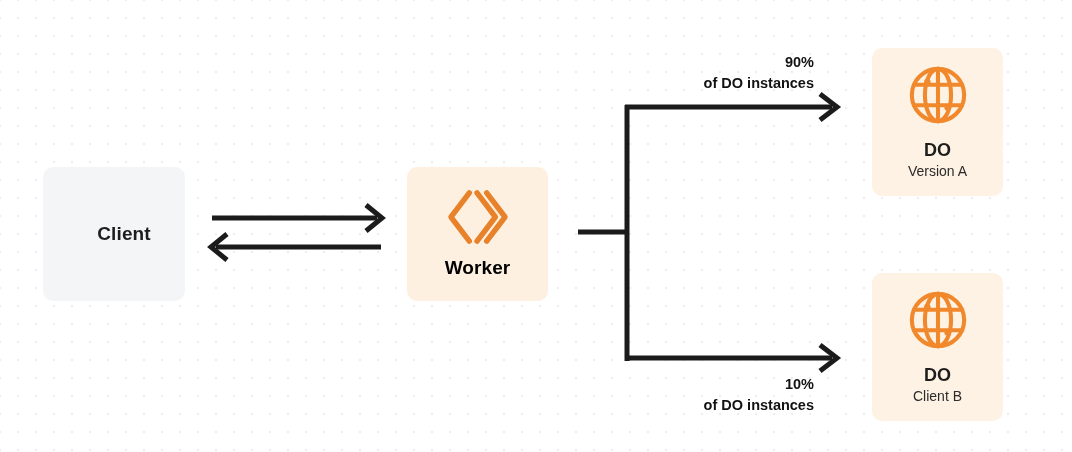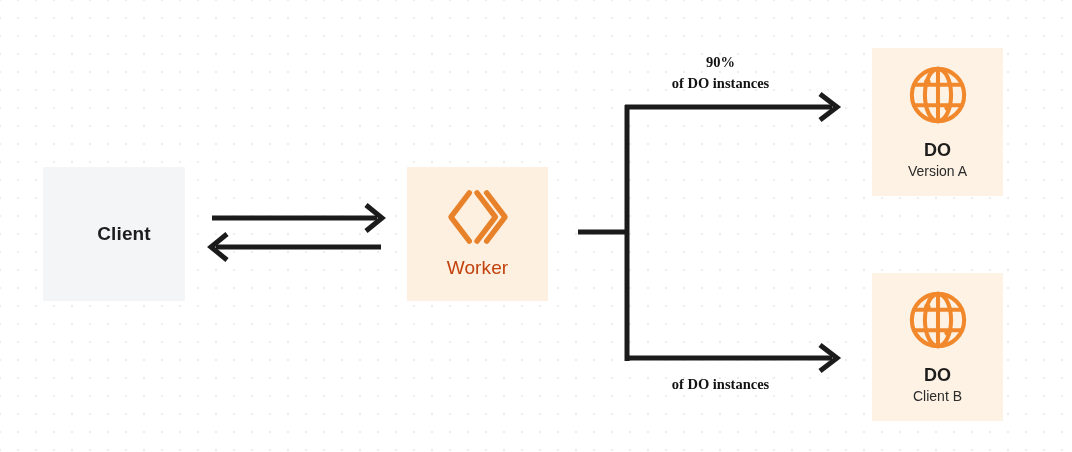--- a/index.html
+++ b/index.html
@@ -20,21 +20,21 @@
     background-color: #ffffff;
     background-image: radial-gradient(circle, #ececed 1.35px, rgba(255,255,255,0) 1.5px);
     background-size: 18px 18px;
     background-position: 9px 9px;
   }
 
   
   .node {
     position: absolute;
     box-sizing: border-box;
-    border-radius: 0;
+    border-radius: 10px;
     display: flex;
     flex-direction: column;
     align-items: center;
     justify-content: center;
   }
   .node-client {
     left: 43px;
     top: 167px;
     width: 142px;
     height: 134px;
@@ -58,22 +58,22 @@
 
   .node-label-client {
     font-size: 19px;
     font-weight: bold;
     color: #1d1d1d;
     letter-spacing: 0.1px;
     margin-left: 20px;
   }
   .node-label-worker {
     font-size: 19px;
-    font-weight: normal;
-    color: #c2410c;
+    font-weight: bold;
+    color: #000000;
     margin-top: 12px;
     letter-spacing: 0.1px;
   }
   .node-label-do {
     font-size: 18px;
     font-weight: bold;
     color: #1d1d1d;
     margin-top: 14px;
     line-height: 1.15;
   }
@@ -84,27 +84,26 @@
     margin-top: 2px;
     line-height: 1.2;
   }
 
   .icon-worker { width: 62px; height: 56px; display: block; }
   .icon-globe  { width: 62px; height: 62px; display: block; }
 
   
   .edge-label {
     position: absolute;
-    text-align: center;
+    text-align: right;
     font-size: 14.5px;
     font-weight: bold;
     color: #121212;
     line-height: 1.42;
     white-space: nowrap;
-    font-family: Liberation Serif, serif;
   }
   .edge-label-top    { left: 627px; top: 52px;  width: 187px; }
   .edge-label-bottom { left: 627px; top: 374px; width: 187px; }
 
   
   #connectors {
     position: absolute;
     left: 0;
     top: 0;
     width: 1072px;
@@ -189,16 +188,17 @@
     <span class="node-label-do">DO</span>
     <span class="node-sublabel-do">Client B</span>
   </div>
 
   <div class="edge-label edge-label-top">
     <div>90%</div>
     <div>of DO instances</div>
   </div>
 
   <div class="edge-label edge-label-bottom">
+    <div>10%</div>
     <div>of DO instances</div>
   </div>
 
 </div>
 
 </body></html>

